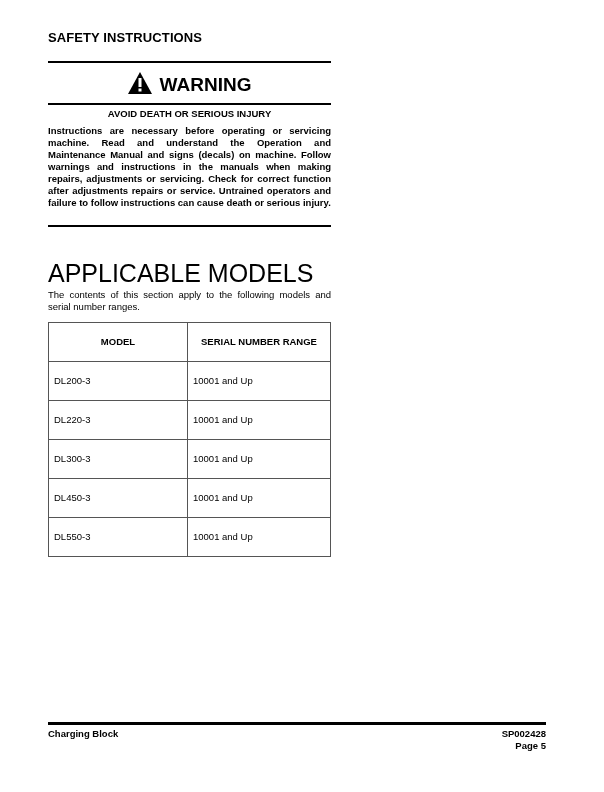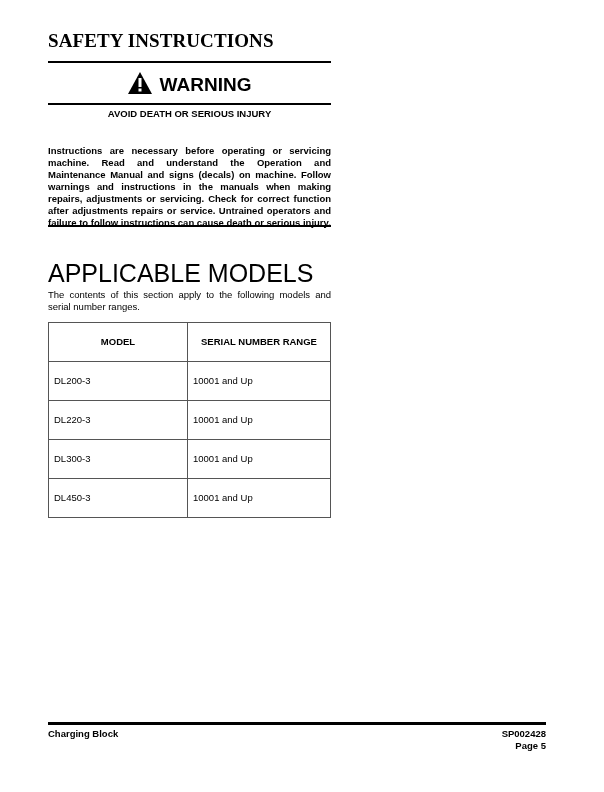--- a/index.html
+++ b/index.html
@@ -1,23 +1,23 @@
 <!DOCTYPE html>
 <html><head>
 <meta charset="utf-8">
 <style>
   html, body { margin:0; padding:0; background:#fff; }
   body { width:604px; height:792px; position:relative; font-family:"Liberation Sans", sans-serif; color:#000; overflow:hidden; }
   .abs { position:absolute; }
-  .h1 { left:48px; top:30px; font-size:19px; font-weight:bold; letter-spacing:0.1px;font-family:Liberation Serif, serif; }
+  .h1 { left:48px; top:30px; font-size:13px; font-weight:bold; letter-spacing:0.1px; }
   .rule { left:48px; width:283px; background:#000; }
   .warn { left:48px; width:283px; top:70px; height:30px; display:flex; justify-content:center; align-items:center; gap:8px; }
   .warn-text { font-size:19px; font-weight:bold; }
   .avoid { left:48px; width:283px; top:108px; text-align:center; font-size:9.5px; font-weight:bold; }
-  .para { left:48px; width:283px; top:125px; font-size:9.5px; font-weight:bold; line-height:12px; text-align:justify;margin-top:20px; }
+  .para { left:48px; width:283px; top:125px; font-size:9.5px; font-weight:bold; line-height:12px; text-align:justify; }
   .h2 { left:48px; top:259px; font-size:25px; font-weight:normal; }
   .intro { left:48px; width:283px; top:289px; font-size:9.5px; line-height:12px; text-align:justify; }
   table { position:absolute; left:48px; top:322px; width:283px; border-collapse:collapse; font-size:9.5px; }
   td, th { border:1px solid #555; height:14px; padding:12px 5px; line-height:14px; }
   th { font-weight:bold; text-align:center; }
   td { text-align:left; }
   .col1 { width:128px; }
   .footrule { left:48px; width:498px; top:722px; height:3px; background:#000; }
   .foot-l { left:48px; top:728px; font-size:9.5px; font-weight:bold; }
   .foot-r { right:58px; top:728px; font-size:9.5px; font-weight:bold; text-align:right; line-height:12px; }
@@ -62,20 +62,24 @@
         <td>10001 and Up</td>
       </tr>
     <tr>
         <td>DL300-3</td>
         <td>10001 and Up</td>
       </tr>
     <tr>
         <td>DL450-3</td>
         <td>10001 and Up</td>
       </tr>
+    <tr>
+        <td>DL550-3</td>
+        <td>10001 and Up</td>
+      </tr>
   </tbody>
 </table>
 
 <div class="abs footrule"></div>
 <div class="abs foot-l">Charging Block</div>
 <div class="abs foot-r">
   <div>SP002428</div>
   <div>Page 5</div>
 </div>
 

